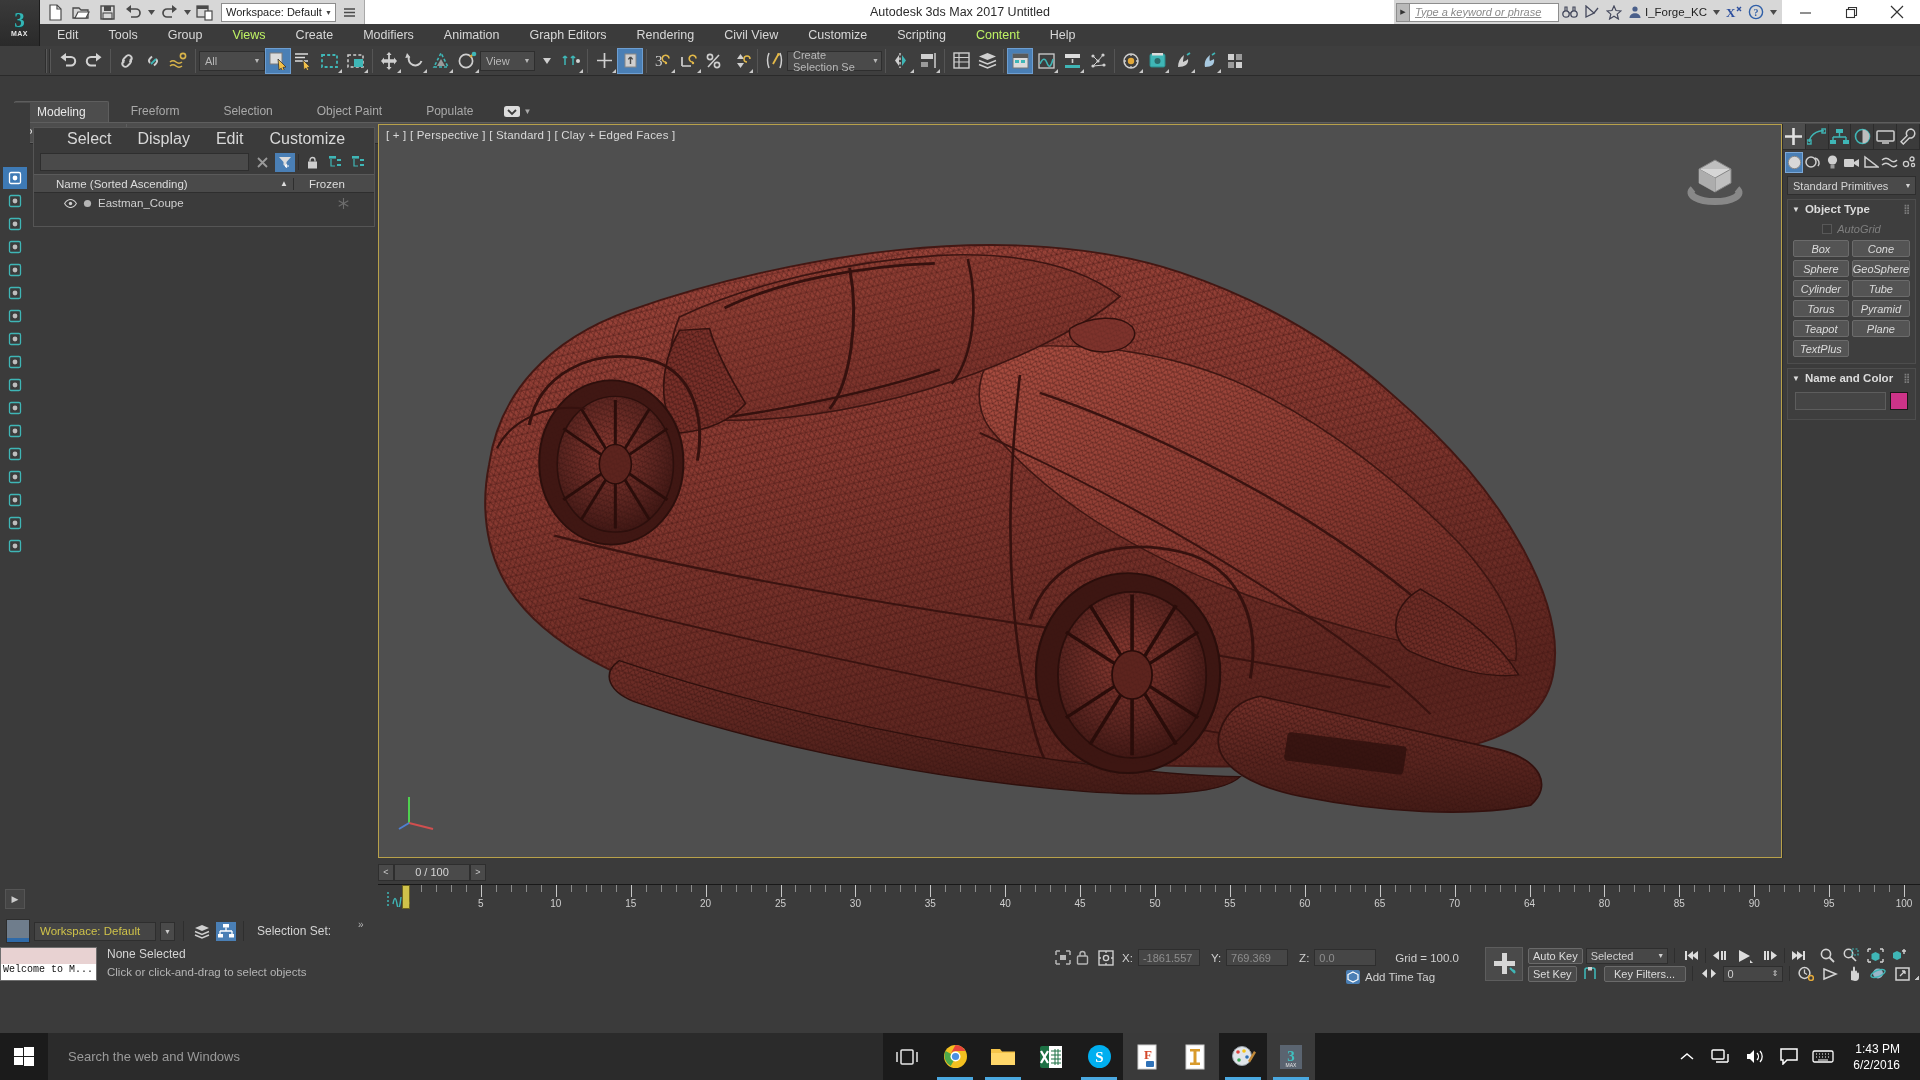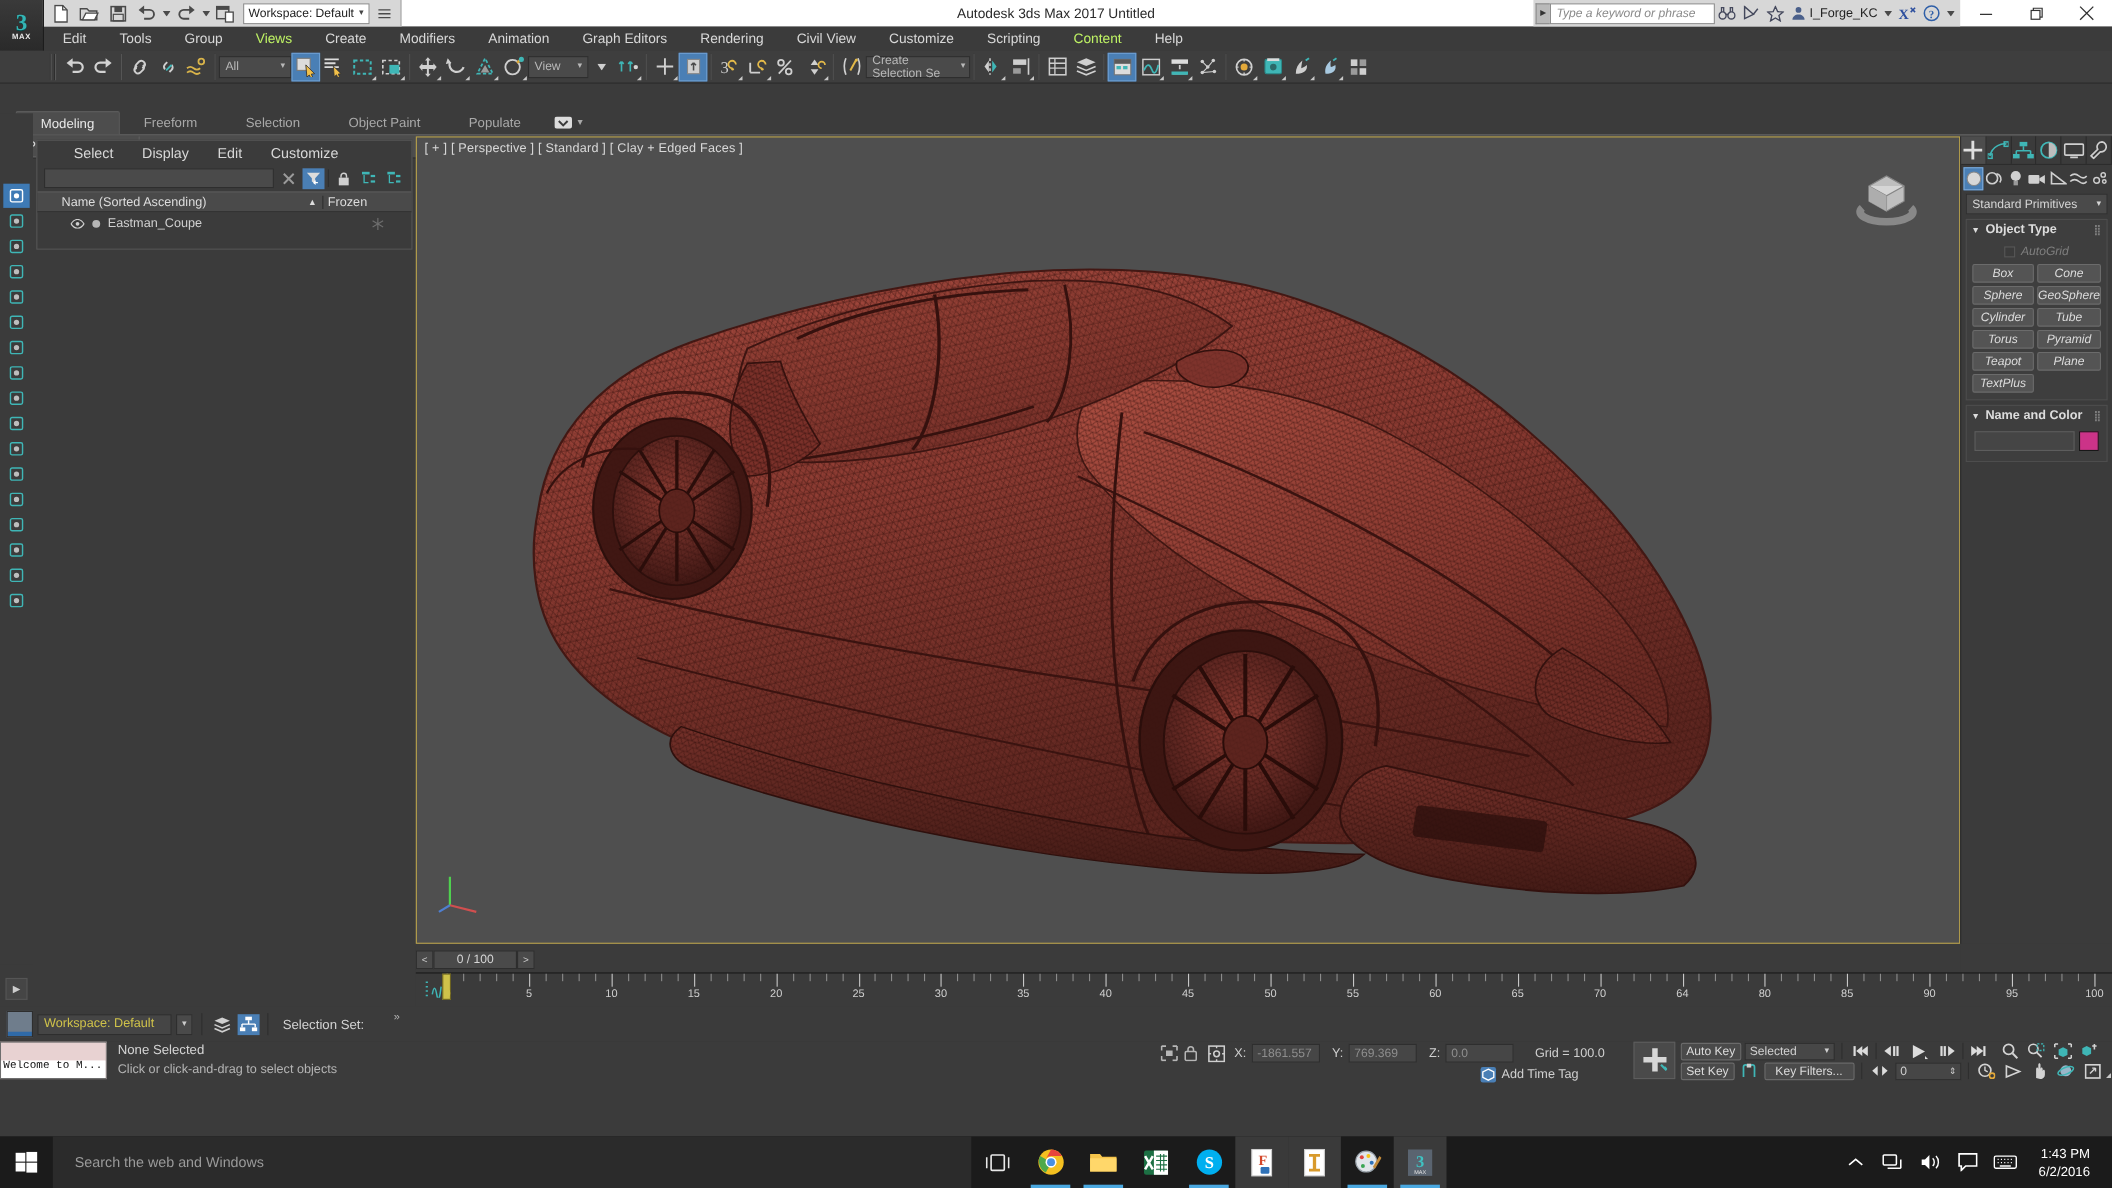--- a/index.html
+++ b/index.html
@@ -42,21 +42,21 @@
   .tb-right {
     position:absolute; right:0; top:0; height:24px; display:flex; align-items:center;
   }
   .infocenter {
     display:flex;align-items:center;height:24px;background:#d7d7d7;padding:0 2px;
   }
   .ic-arrow { width:13px;height:19px;background:#b9b9b9;border:1px solid #8d8d8d;border-right:none;
     display:flex;align-items:center;justify-content:center;font-size:7px;color:#333;}
   .ic-input {
     width:150px;height:19px;background:#fff;border:1px solid #8d8d8d;
-    font-style:italic;font-size:11px;color:#8a8a8a;padding-left:5px;line-height:17px;
+    font-style:italic;font-size:11px;color:#8a8a8a;padding-left:5px;line-height:17px;text-decoration:underline;
   }
   .ic-icn { width:22px;height:22px;display:flex;align-items:center;justify-content:center;color:#4a4a5a;}
   .ic-user { display:flex;align-items:center;height:22px;padding:0 3px;color:#1f1f1f;font-size:11.5px;gap:3px;}
   .wbtn { width:46px;height:24px;display:flex;align-items:center;justify-content:center;color:#333; }
   .wbtn:last-child { }
 
   
   .maintoolbar {
     position:absolute; top:24px; left:0; width:1920px; height:34px;
     background:#3e3e3e; border-bottom:1px solid #2a2a2a;
@@ -106,29 +106,29 @@
   }
   .lbtn{width:24px;height:22px;display:flex;align-items:center;justify-content:center;color:#cfcfcf;}
   .lbtn.act{background:#3e7ab5;}
 
   
   .explorer{
     position:absolute;top:127px;left:33px;width:342px;height:100px;
     background:#3b3b3b;border:1px solid #555;
   }
   .ex-menu{display:flex;gap:0;height:22px;align-items:center;padding-left:20px;}
-  .ex-menu span{font-size:13px;color:#d8d8d8;padding:0 13px;}
+  .ex-menu span{font-size:16px;color:#d8d8d8;padding:0 13px;}
   .ex-tools{display:flex;align-items:center;height:24px;padding:0 6px;gap:3px;}
   .ex-search{flex:1;height:18px;background:#4a4a4a;border:1px solid #2e2e2e;}
   .ex-ibtn{width:20px;height:19px;display:flex;align-items:center;justify-content:center;color:#cfcfcf;}
   .ex-ibtn.act{background:#4a7fb5;}
   .ex-head{display:flex;height:19px;background:#4a4a4a;border-top:1px solid #5a5a5a;
     border-bottom:1px solid #2e2e2e;align-items:center;font-size:11.5px;color:#ddd;}
   .ex-head .c1{flex:1;padding-left:22px;display:flex;align-items:center;}
-  .ex-head .c2{width:81px;border-left:1px solid #2e2e2e;padding-left:4px;}
+  .ex-head .c2{width:81px;border-left:1px solid #2e2e2e;padding-left:15px;}
   .ex-row{display:flex;height:20px;align-items:center;font-size:11.5px;color:#d0d0d0;}
   .ex-row .c1{flex:1;padding-left:30px;display:flex;align-items:center;gap:6px;}
   .ex-row .c2{width:62px;display:flex;justify-content:center;color:#6d6d6d;}
 
   
   .viewport{
     position:absolute;top:124px;left:378px;right:138px;bottom:222px;
     background:#4f4f4f;border:1px solid #b8a14a;overflow:hidden;
   }
   .vp-label{position:absolute;top:4px;left:7px;font-size:11.5px;color:#d9d9d9;letter-spacing:0.2px;}

